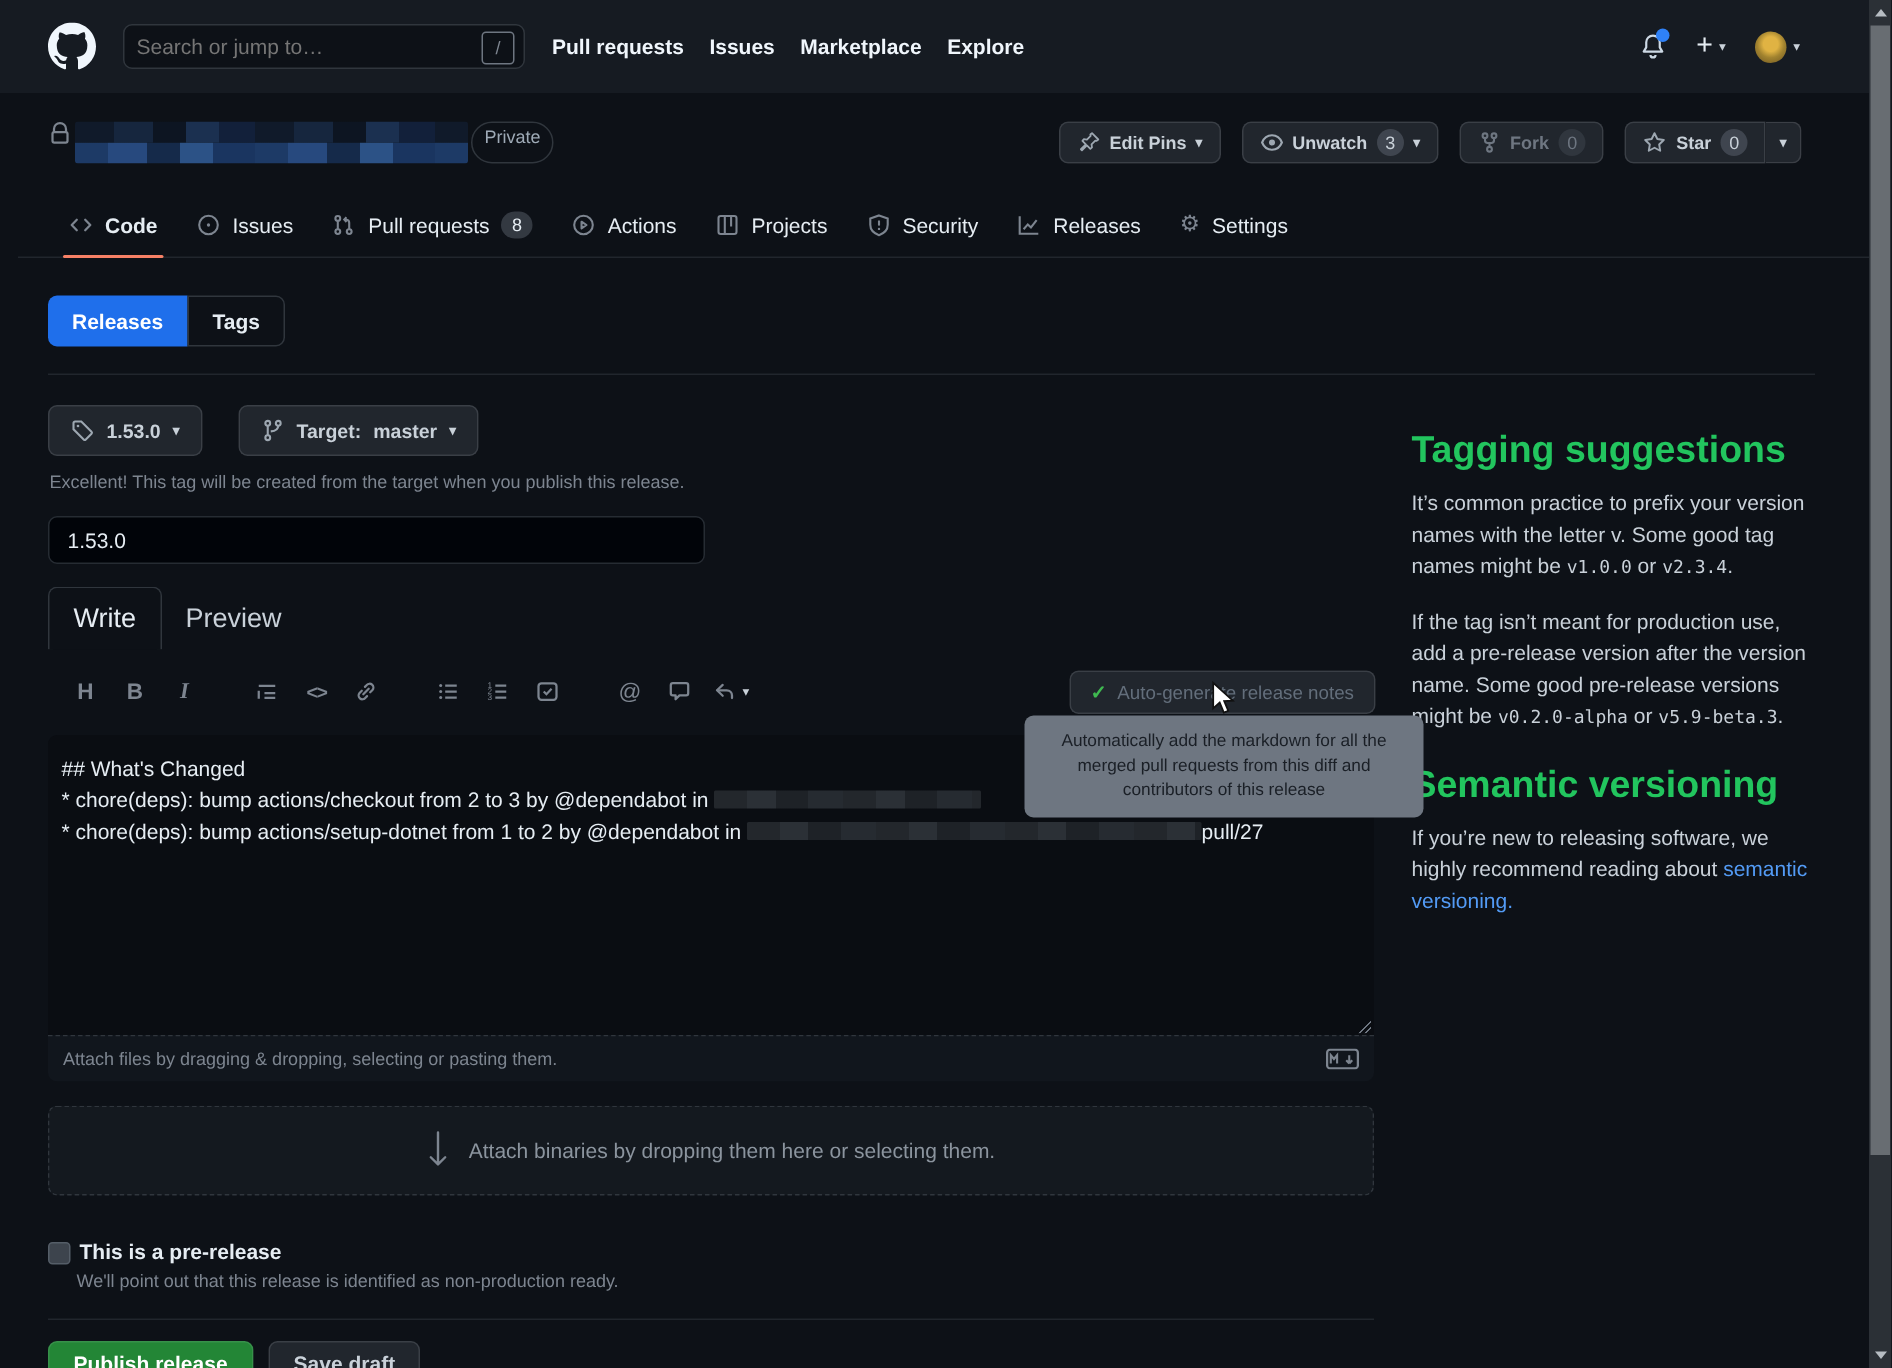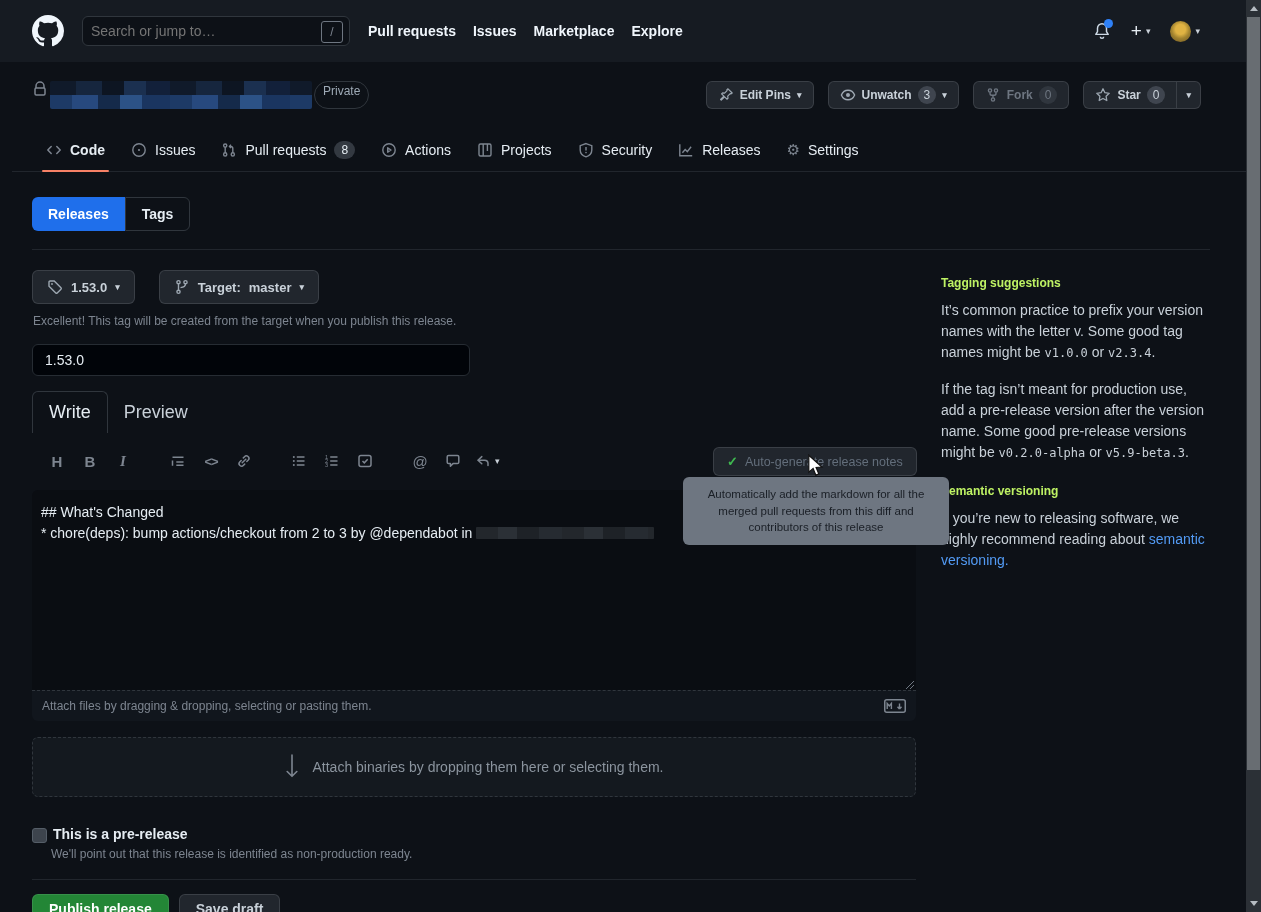--- a/index.html
+++ b/index.html
@@ -123,21 +123,21 @@
   .prerel-desc{margin:4px 0 0 19px;font-size:12px;color:#7d8590}
   .hr2{position:absolute;top:879px;left:32px;width:884px;height:1px;background:#21262d}
   .formbtns{position:absolute;top:894px;left:32px;display:flex;gap:10px}
   .btn-publish{background:#238636;border:1px solid rgba(240,246,252,0.1);color:#fff;font-weight:700;
                font-size:14px;border-radius:6px;padding:6px 16px;cursor:pointer}
   .btn-draft{background:#21262d;border:1px solid rgba(240,246,252,0.12);color:#c9d1d9;font-weight:700;
              font-size:14px;border-radius:6px;padding:6px 16px;cursor:pointer}
 
   
   .sidebar{position:absolute;top:276px;left:941px;width:272px}
-  .sidebar h2{margin:0 0 10px;font-size:12px;color:#bef264;font-weight:700}
+  .sidebar h2{margin:10px 0 10px;font-size:25px;color:#22c55e;font-weight:700}
   .sidebar p{margin:0 0 15px;font-size:14px;line-height:21px;color:#c9d1d9}
   .sidebar .sec2{margin-top:20px}
   .lnk{color:#539bf5;cursor:pointer}
 
   
   .tooltip{position:absolute;top:477px;left:683px;width:266px;box-sizing:border-box;background:#6e7681;
            border-radius:6px;color:#1a1f26;font-size:11.5px;line-height:16.5px;text-align:center;
            padding:9px 14px;z-index:50}
   .cursor{position:absolute;top:454px;left:805px;z-index:60;pointer-events:none}
 
@@ -436,20 +436,21 @@
 </div>
 
 <button class="autogen">
   <span class="chk">✓</span>
   <span>Auto-generate release notes</span>
 </button>
 
 <div class="ta">
     <div class="ed-line"><span>## What's Changed</span></div>
     <div class="ed-line"><span>* chore(deps): bump actions/checkout from 2 to 3 by @dependabot in </span><span class="censor" style="width: 178px;"></span></div>
+    <div class="ed-line"><span>* chore(deps): bump actions/setup-dotnet from 1 to 2 by @dependabot in </span><span class="censor" style="width: 303px;"></span><span>pull/27</span></div>
     <div class="ed-line">&nbsp;</div>
     <div class="ed-line">&nbsp;</div>
   </div>
 <div class="resize-grip"></div>
 
 <div class="ta-footer">
   <span>Attach files by dragging &amp; dropping, selecting or pasting them.</span>
   <span>
       <svg width="22" height="14" viewBox="0 0 22 14">
         <rect x="0.75" y="0.75" width="20.5" height="12.5" rx="2" fill="none" stroke="#7d8590" stroke-width="1.5"></rect>

